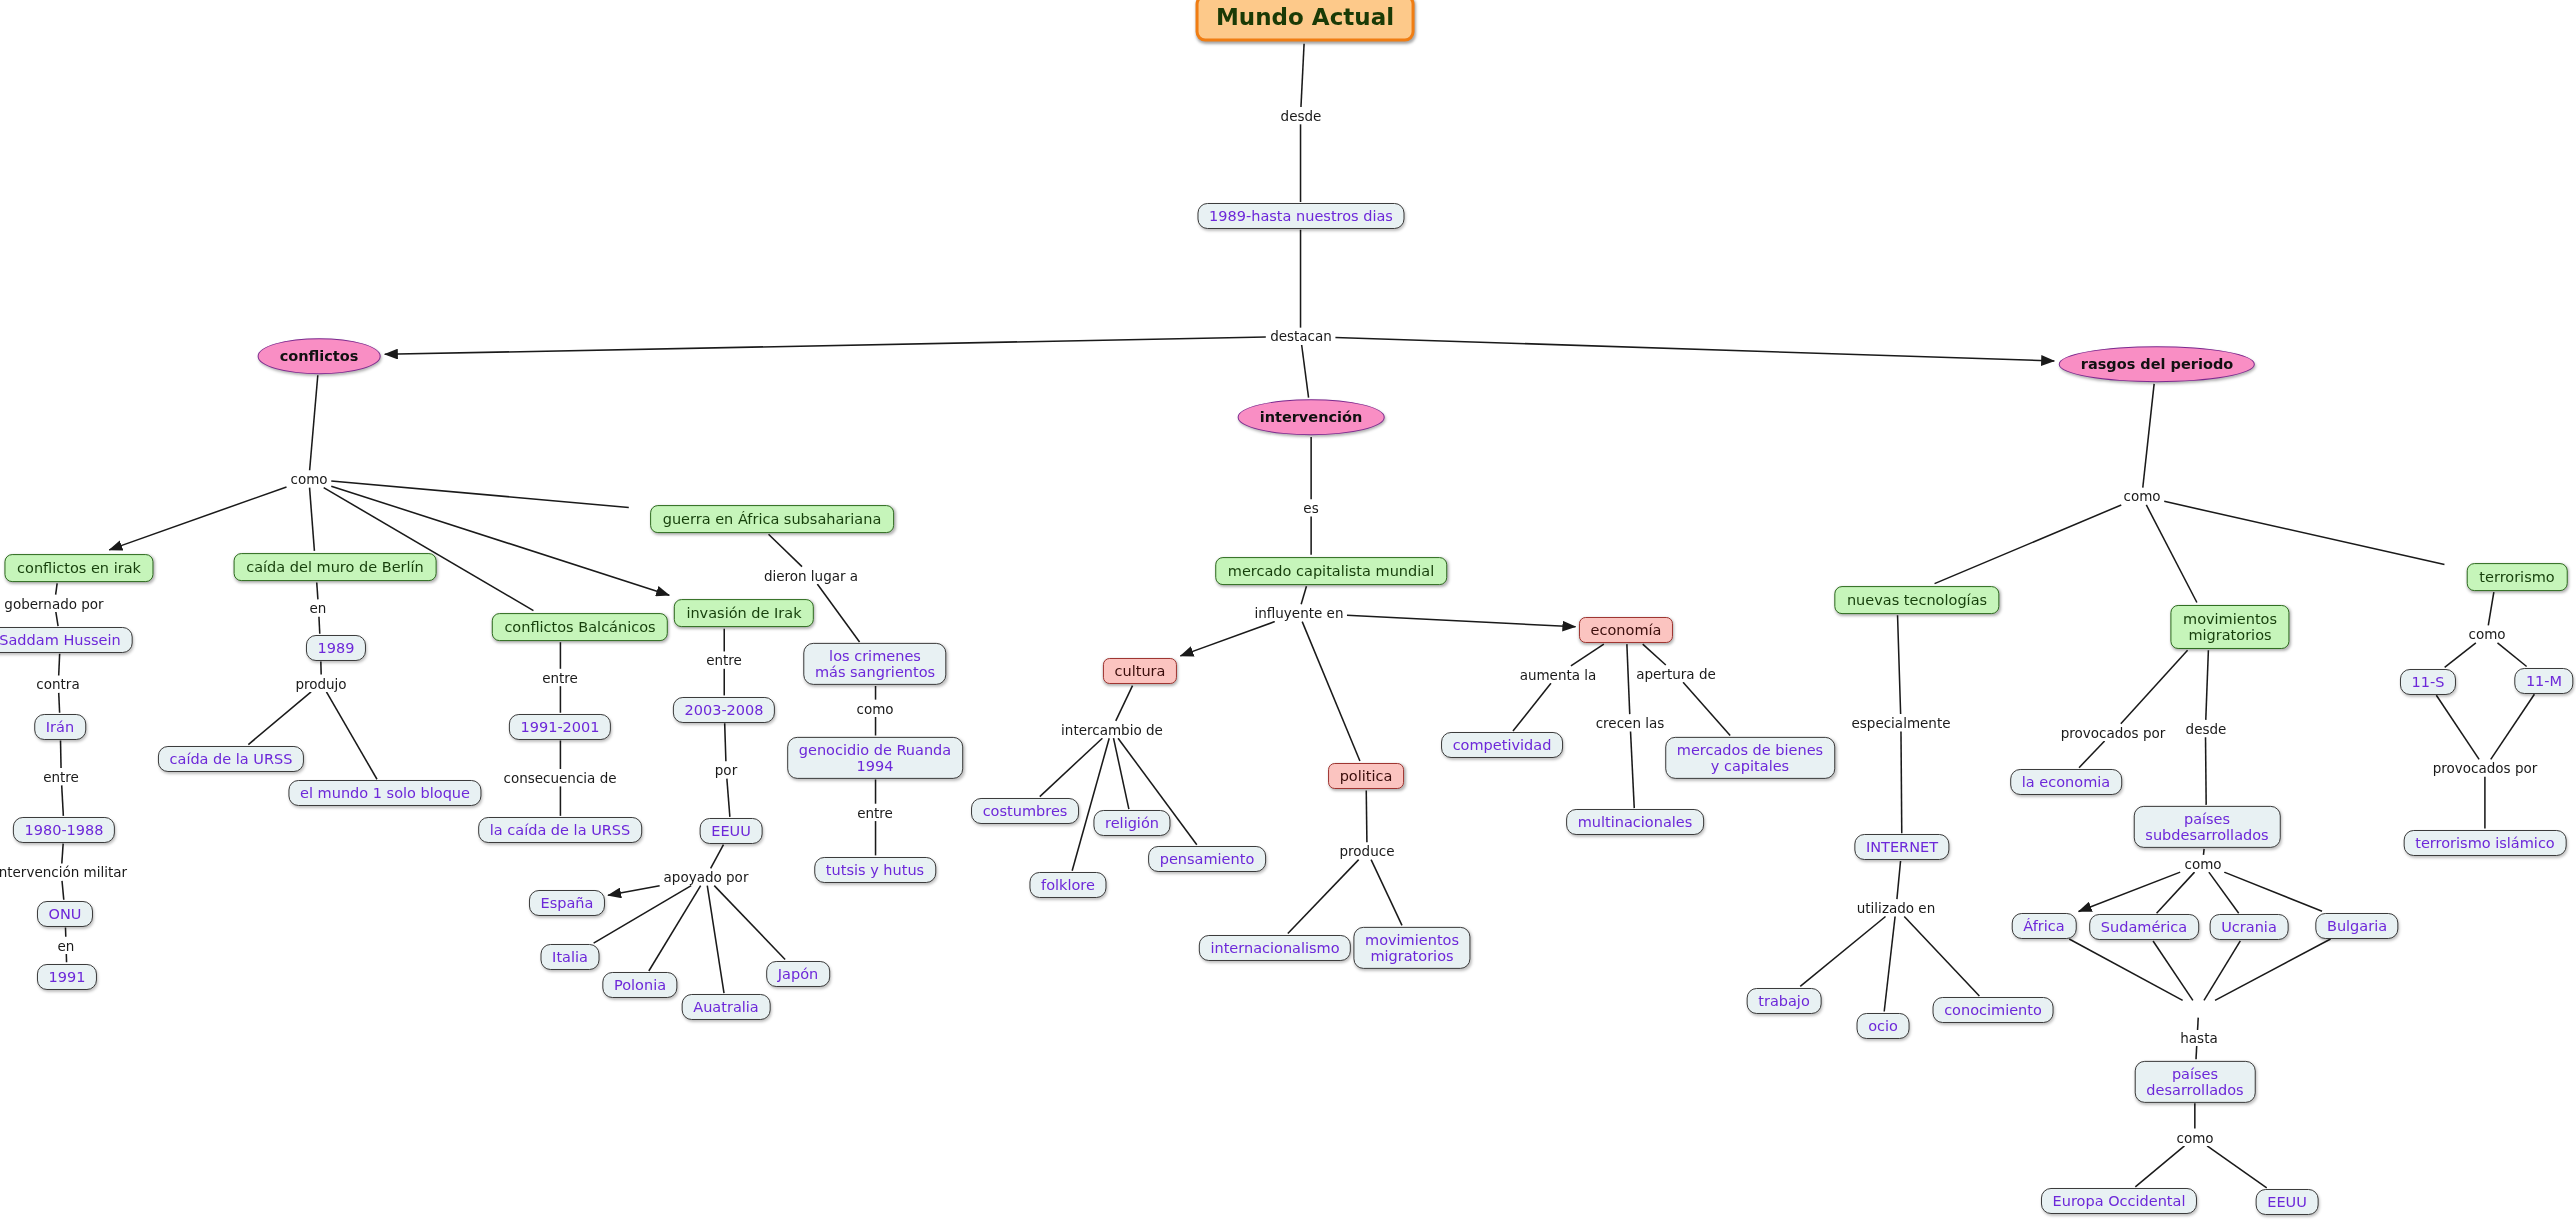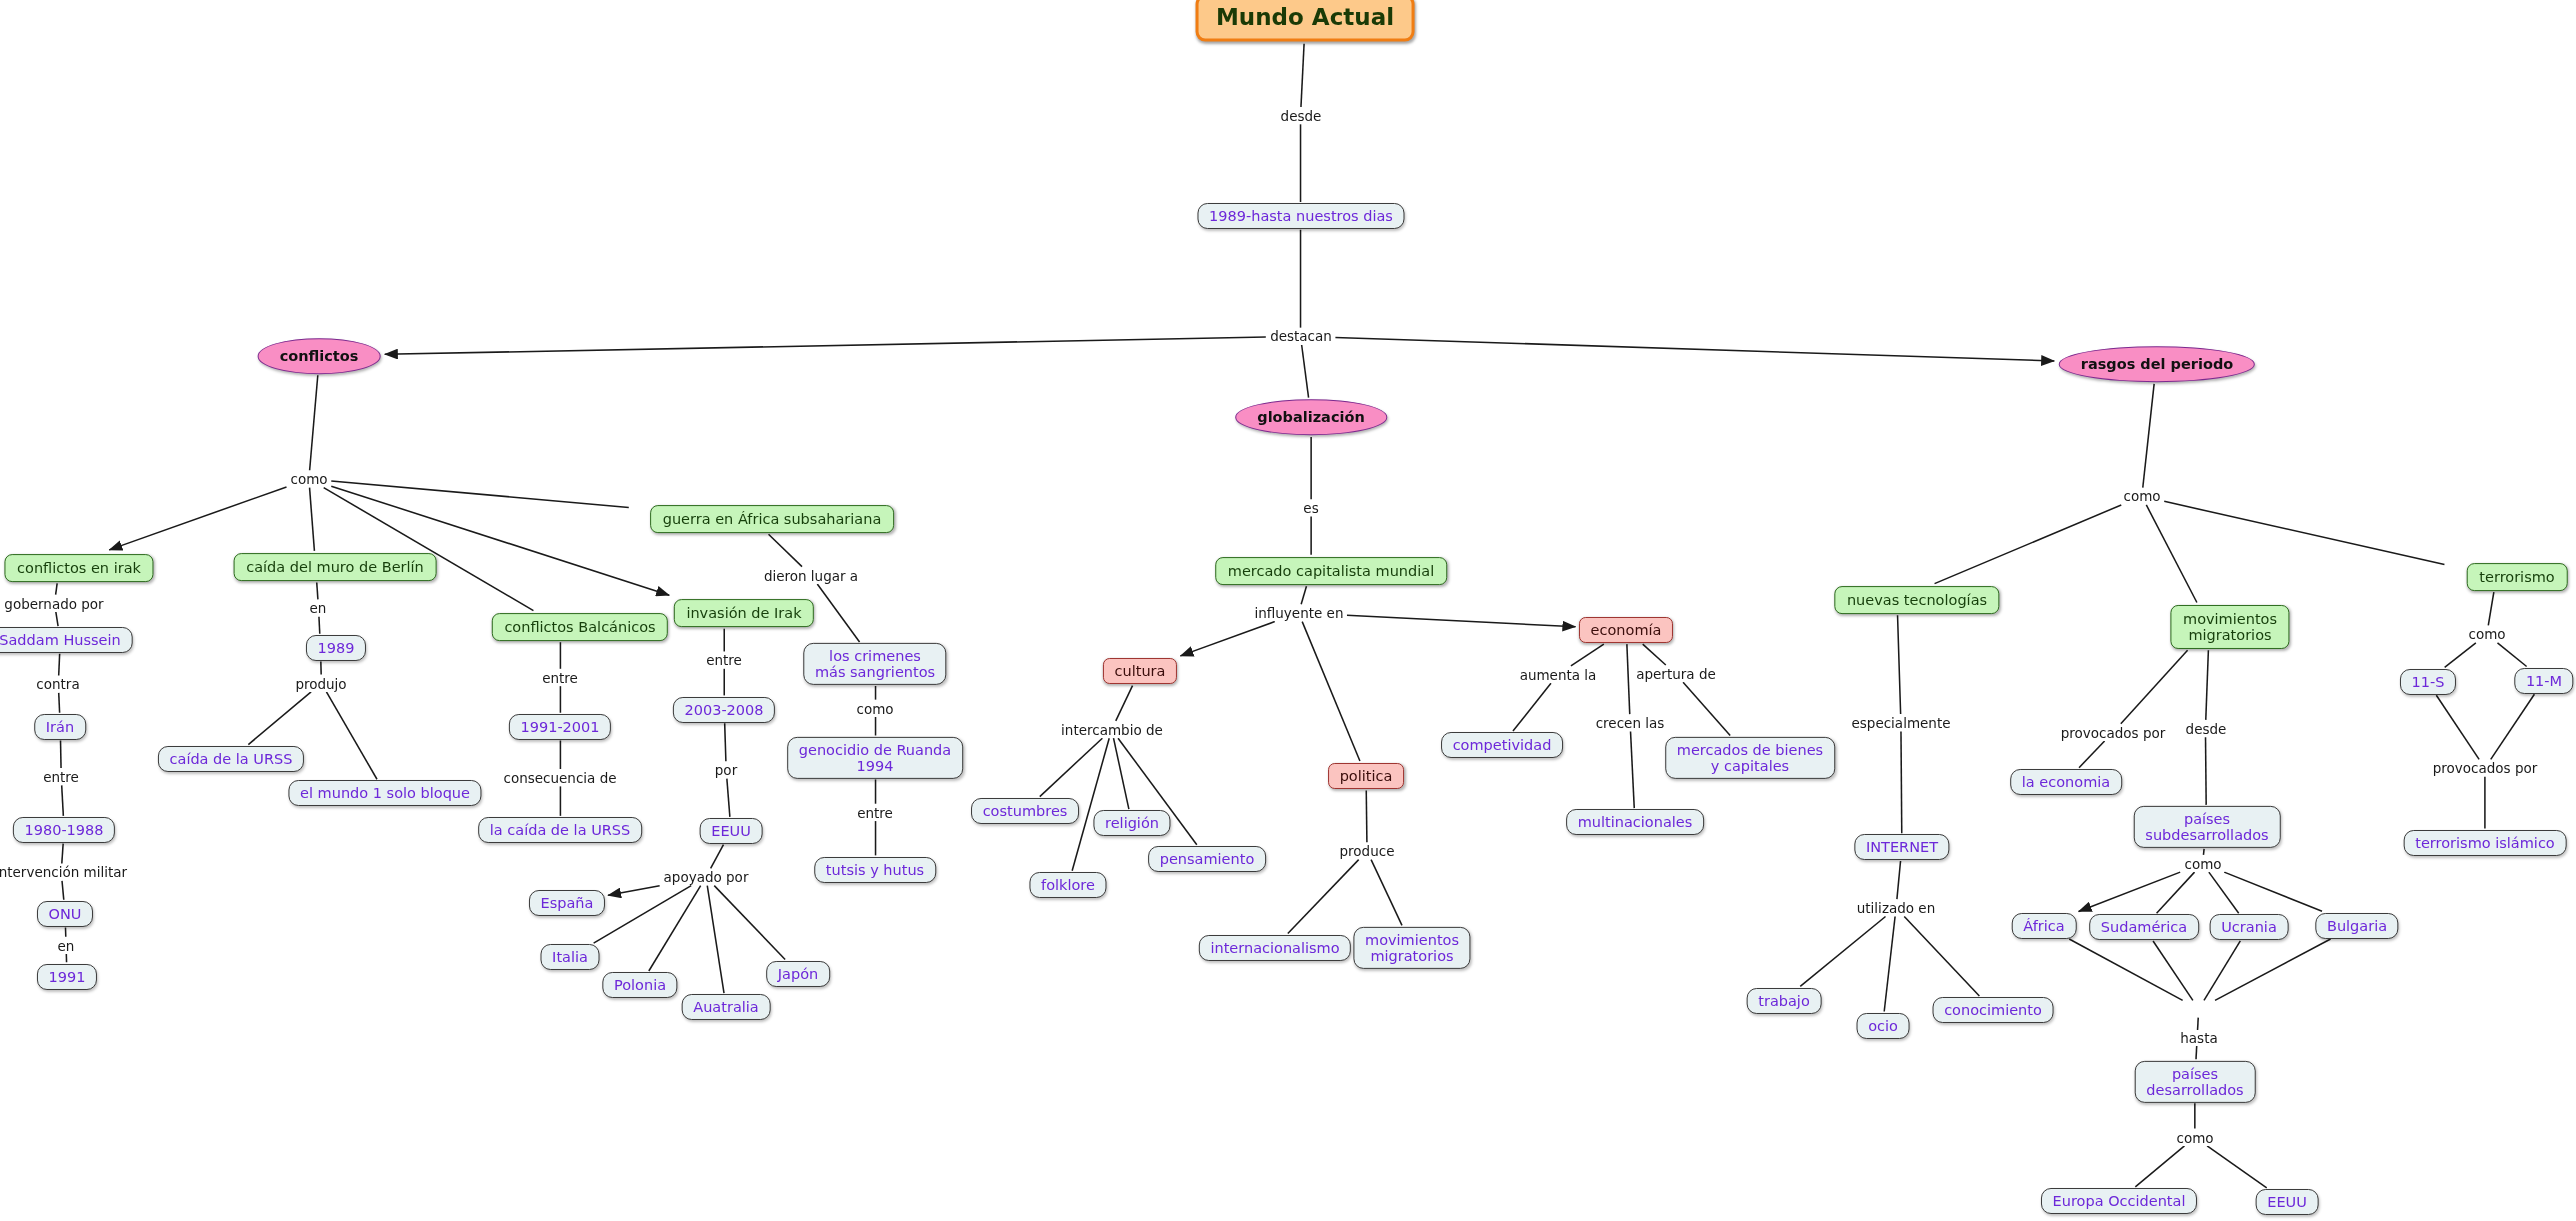--- a/index.html
+++ b/index.html
@@ -137,21 +137,21 @@
         <line x1="2591.0625" y1="667" x2="2621.3019205729165" y2="691.6015625"></line>
         <line x1="2527.5989583333335" y1="721.3984375" x2="2572" y2="788"></line>
         <line x1="2629.3483001373625" y1="720.3984375" x2="2584.032967032967" y2="788"></line>
         <line x1="2578" y1="806" x2="2578" y2="859.6015625"></line>
       </g>
   </svg>
   <div id="nodes-layer">
       <div class="node n-root" style="left: 1305px; top: 18.3px;">Mundo Actual</div>
       <div class="node n-blue" style="left: 1301px; top: 216px;">1989-hasta nuestros dias</div>
       <div class="node n-pink" style="left: 319px; top: 356px;">conflictos</div>
-      <div class="node n-pink" style="left: 1311px; top: 417px;">globalización</div>
+      <div class="node n-pink" style="left: 1311px; top: 417px;">intervención</div>
       <div class="node n-pink" style="left: 2157px; top: 364px;">rasgos del periodo</div>
       <div class="node n-green" style="left: 59px; top: 568px;">conflictos en irak</div>
       <div class="node n-green" style="left: 315px; top: 567px;">caída del muro de Berlín</div>
       <div class="node n-green" style="left: 560px; top: 627px;">conflictos Balcánicos</div>
       <div class="node n-green" style="left: 724px; top: 613px;">invasión de Irak</div>
       <div class="node n-green" style="left: 752px; top: 519px;">guerra en África subsahariana</div>
       <div class="node n-blue" style="left: 60px; top: 640px;">Saddam Hussein</div>
       <div class="node n-blue" style="left: 60px; top: 727px;">Irán</div>
       <div class="node n-blue" style="left: 64px; top: 830px;">1980-1988</div>
       <div class="node n-blue" style="left: 65px; top: 914px;">ONU</div>

